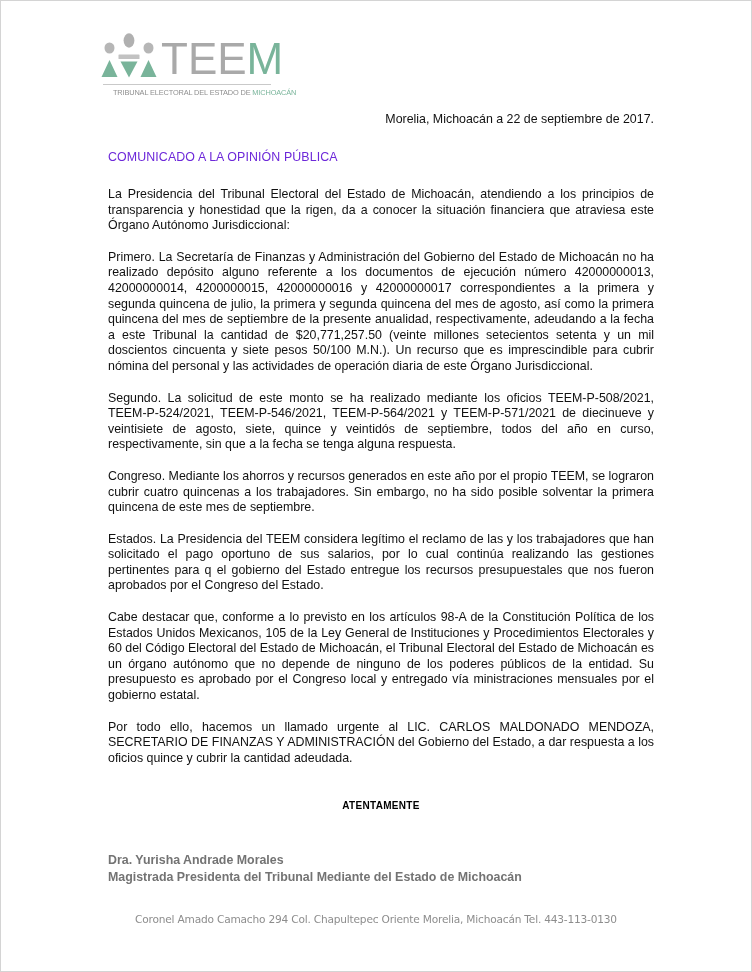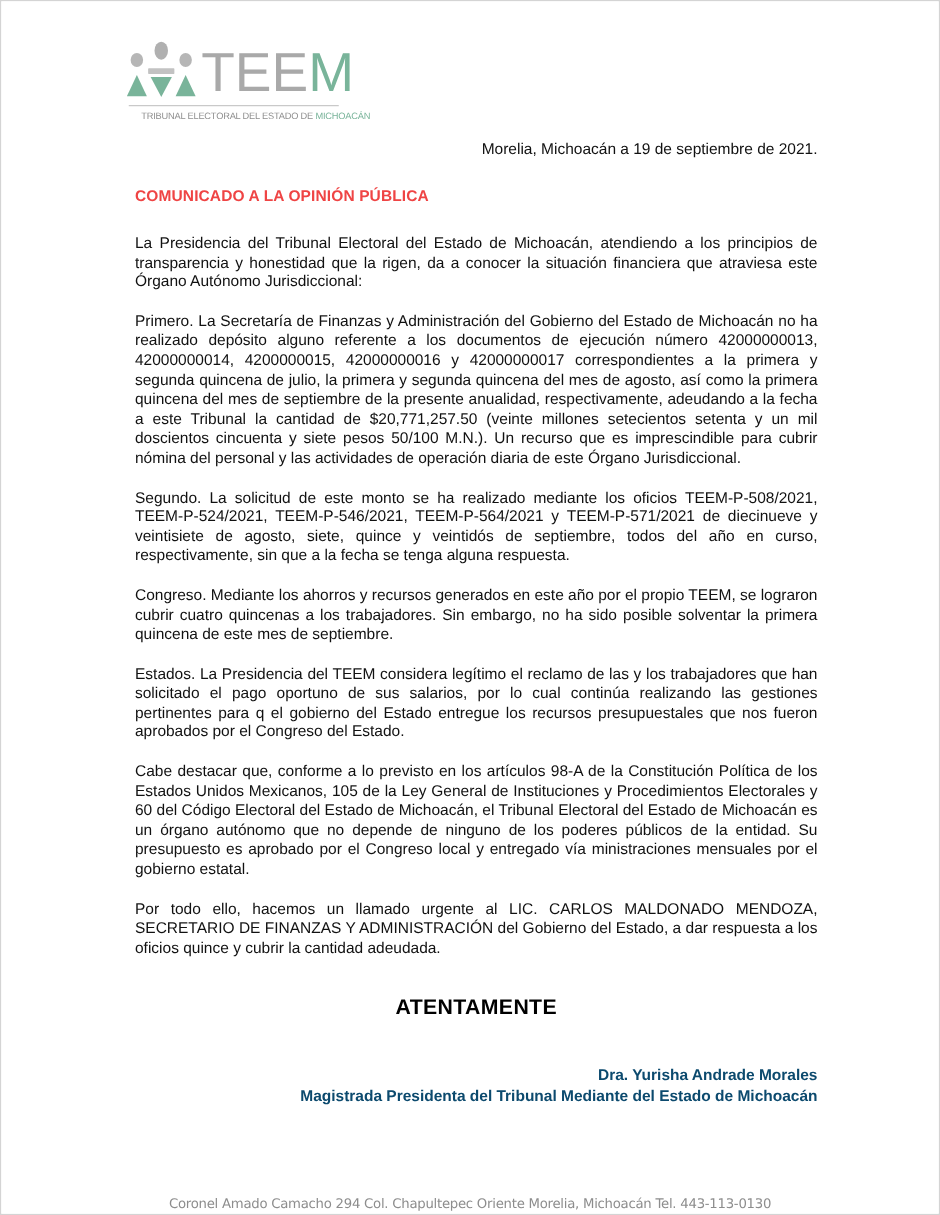--- a/index.html
+++ b/index.html
@@ -86,67 +86,66 @@
   }
   .date-line {
     text-align: right;
     font-size: 12.4px;
     line-height: 16px;
     color: #111111;
     margin: 0 0 22px 0;
   }
   .headline {
     font-size: 12.4px;
-    font-weight: bold;
+    font-weight: normal;
     line-height: 16px;
-    color: #ef4444;
+    color: #6d28d9;
     margin: 0 0 22px 0;
     letter-spacing: 0.1px;
   }
   p.para {
     font-size: 12.4px;
     line-height: 15.6px;
     color: #111111;
     text-align: justify;
     margin: 4px 0 16px 0;
     hyphens: none;
   }
   p.para b { font-weight: normal; }
   p.para:last-child { margin-bottom: 0; }
 
   .signoff {
     text-align: center;
-    font-size: 17px;
+    font-size: 10px;
     font-weight: bold;
     line-height: 16px;
     color: #000000;
     margin: 32px 0 0 0;
     letter-spacing: 0.3px;
   }
   .signature {
-    text-align: right;
+    text-align: left;
     font-size: 12.4px;
     font-weight: bold;
     line-height: 17px;
-    color: #0c4a6e;
+    color: #737373;
     margin: 38px 0 0 0;
   }
 
   
   .footer {
     position: absolute;
     left: 0;
     right: 0;
     top: 912px;
     text-align: center;
     font-family: "DejaVu Sans", sans-serif;
     font-size: 10.6px;
     color: #8d8d8d;
     letter-spacing: -0.2px;
-    margin-top: 44px;
   }
 </style>
 </head>
 <body>
 
 <div class="page">
   <div class="sheet">
 
     <div class="letterhead">
       <div class="logo-row">
@@ -169,21 +168,21 @@
           </svg>
         </div>
         <div class="wordmark"><span class="wm-gray">TEE</span><span class="wm-green">M</span></div>
       </div>
       <div class="rule"></div>
       <div class="tagline"><span>TRIBUNAL ELECTORAL DEL ESTADO DE </span><span class="tg-green">MICHOACÁN</span></div>
     </div>
 
     <div class="content">
 
-      <p class="date-line">Morelia, Michoacán a 19 de septiembre de 2021.</p>
+      <p class="date-line">Morelia, Michoacán a 22 de septiembre de 2017.</p>
 
       <p class="headline">COMUNICADO A LA OPINIÓN PÚBLICA</p>
 
       <p class="para">La Presidencia del Tribunal Electoral del Estado de Michoacán, atendiendo a los principios de transparencia y honestidad que la rigen, da a conocer la situación financiera que atraviesa este Órgano Autónomo Jurisdiccional:</p>
 
       <p class="para"><b>Primero</b><span>. La Secretaría de Finanzas y Administración del Gobierno del Estado de Michoacán no ha realizado depósito alguno referente a los documentos de ejecución número 42000000013, 42000000014, 4200000015, 42000000016 y 42000000017 correspondientes a la primera y segunda quincena de julio, la primera y segunda quincena del mes de agosto, así como la primera quincena del mes de septiembre de la presente anualidad, respectivamente, adeudando a la fecha a este Tribunal la cantidad de $20,771,257.50 (veinte millones setecientos setenta y un mil doscientos cincuenta y siete pesos 50/100 M.N.). Un recurso que es imprescindible para cubrir nómina del personal y las actividades de operación diaria de este Órgano Jurisdiccional.</span></p>
 
       <p class="para"><b>Segundo</b><span>. La solicitud de este monto se ha realizado mediante los oficios TEEM-P-508/2021, TEEM-P-524/2021, TEEM-P-546/2021, TEEM-P-564/2021 y TEEM-P-571/2021 de diecinueve y veintisiete de agosto, siete, quince y veintidós de septiembre, todos del año en curso, respectivamente, sin que a la fecha se tenga alguna respuesta.</span></p>
 
       <p class="para"><b>Congreso.</b><span> Mediante los ahorros y recursos generados en este año por el propio TEEM, se lograron cubrir cuatro quincenas a los trabajadores. Sin embargo, no ha sido posible solventar la primera quincena de este mes de septiembre.</span></p>

